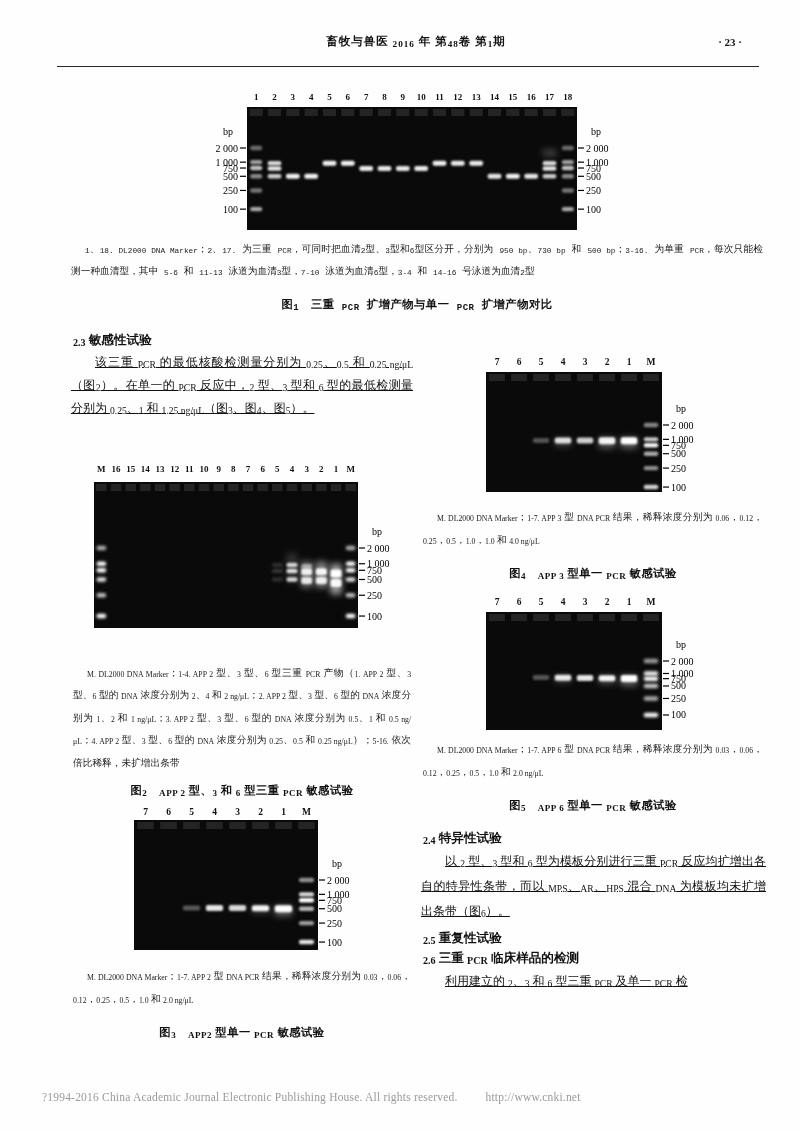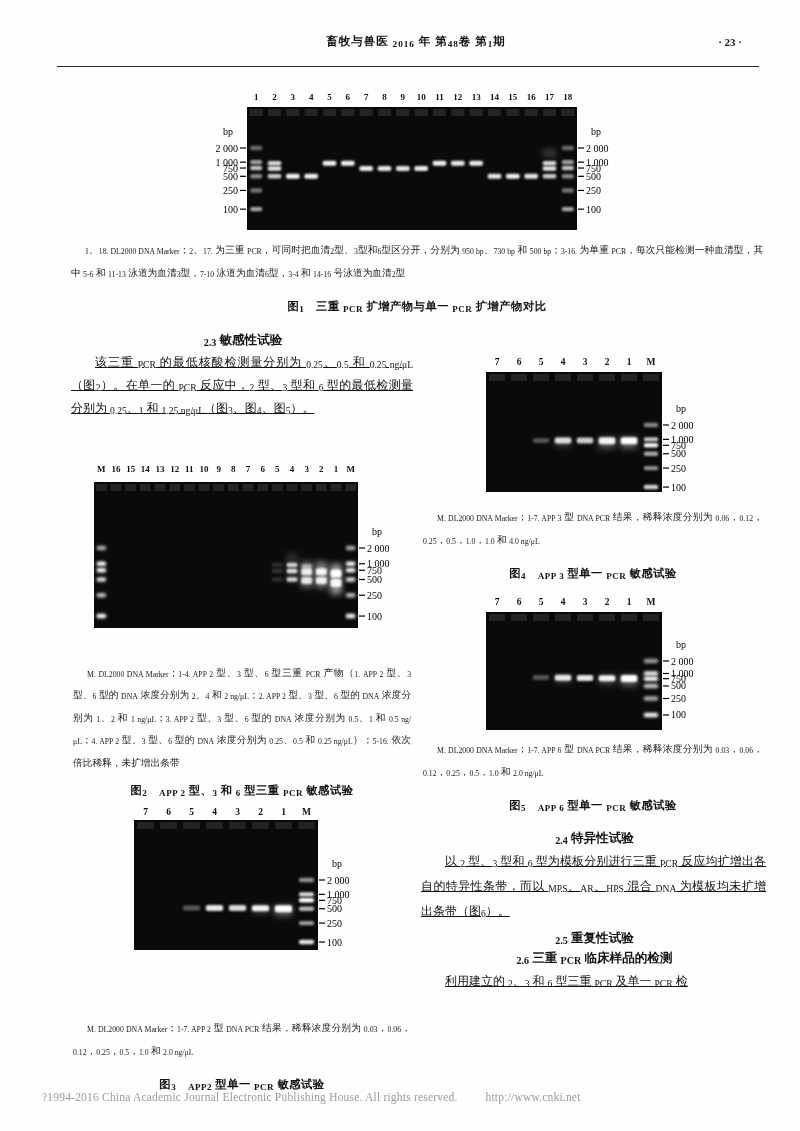--- a/index.html
+++ b/index.html
@@ -5,21 +5,21 @@
   html,body{margin:0;padding:0;background:#e8e8e8;}
   .page{position:relative;width:800px;height:1131px;background:#fefefe;margin:0 auto;
         font-family:"Liberation Serif","DejaVu Serif",serif;color:#111;overflow:hidden;}
   .abs{position:absolute;padding-left:16px;}
   .lat{font-size:.8em;vertical-align:-0.18em;}
   .hdr{width:100%;top:34px;text-align:center;font-size:11.5px;font-weight:600;letter-spacing:1px;}
   .pageno{top:36px;right:58px;font-size:11px;font-weight:600;}
   .hrule{left:57px;top:66px;width:686px;border-top:1.6px solid #2a2a2a;}
   .figcap{font-size:9.7px;line-height:20.5px;text-align:justify;text-indent:14px;color:#1a1a1a;}
   .figtitle{font-weight:bold;font-size:11.3px;text-align:center;margin-top:13px;letter-spacing:.5px;}
-  .schead{font-weight:bold;font-size:12.6px;margin:0 0 3px 2px;text-align:center;}
+  .schead{font-weight:bold;font-size:12.6px;margin:0 0 3px 2px;}
   .scbody{font-size:12px;line-height:21.4px;text-align:justify;text-indent:2em;margin:0 0 5px 0;text-decoration:underline;}
   .rcol .scbody{line-height:22.4px;}
   .gel svg text{font-family:"Liberation Serif","DejaVu Serif",serif;}
   .footer{left:26px;top:1091px;font-size:11.5px;color:#9a9a9a;letter-spacing:.2px;}
   .footer span{margin-right:28px;}
 </style>
 </head>
 <body>
 
 <div class="page">
@@ -131,21 +131,21 @@
         <text x="387" y="81.52053041679721" font-size="10" fill="#000">750</text>
         <line x1="379" y1="86.29681959241424" x2="385" y2="86.29681959241424" stroke="#000" stroke-width="1.2"></line>
         <text x="387" y="89.79681959241424" font-size="10" fill="#000">500</text>
         <line x1="379" y1="100.44522938862136" x2="385" y2="100.44522938862136" stroke="#000" stroke-width="1.2"></line>
         <text x="387" y="103.94522938862136" font-size="10" fill="#000">250</text>
         <line x1="379" y1="119.14840979620712" x2="385" y2="119.14840979620712" stroke="#000" stroke-width="1.2"></line>
         <text x="387" y="122.64840979620712" font-size="10" fill="#000">100</text>
         <text x="392" y="45" font-size="10" fill="#000">bp</text>
       </svg></div>
 
-  <div class="abs" style="left:55px;top:240px;width:692px;">
+  <div class="abs" style="left:55px;top:240px;width:692px;font-family:Liberation Mono, monospace;">
     <div class="figcap"><span class="lat">1</span>、<span class="lat">18. DL2000 DNA Marker</span>；<span class="lat">2</span>、<span class="lat">17.</span> 为三重 <span class="lat">PCR</span>，可同时把血清<span class="lat">2</span>型、<span class="lat">3</span>型和<span class="lat">6</span>型区分开，分别为 <span class="lat">950 bp</span>、<span class="lat">730 bp</span> 和 <span class="lat">500 bp</span>；<span class="lat">3-16.</span> 为单重 <span class="lat">PCR</span>，每次只能检测一种血清型，其中 <span class="lat">5-6</span> 和 <span class="lat">11-13</span> 泳道为血清<span class="lat">3</span>型，<span class="lat">7-10</span> 泳道为血清<span class="lat">6</span>型，<span class="lat">3-4</span> 和 <span class="lat">14-16</span> 号泳道为血清<span class="lat">2</span>型</div>
     <div class="figtitle">图<span class="lat">1</span>　三重 <span class="lat">PCR</span> 扩增产物与单一 <span class="lat">PCR</span> 扩增产物对比</div>
   </div>
 
   <div class="abs" style="left:55px;top:332px;width:342px;">
     <div class="schead"><span class="lat">2.3</span>  敏感性试验</div>
     <div class="scbody">该三重 <span class="lat">PCR</span> 的最低核酸检测量分别为 <span class="lat">0.25</span>、<span class="lat">0.5</span> 和 <span class="lat">0.25 ng/μL</span>（图<span class="lat">2</span>）。在单一的 <span class="lat">PCR</span> 反应中，<span class="lat">2</span> 型、<span class="lat">3</span> 型和 <span class="lat">6</span> 型的最低检测量分别为 <span class="lat">0.25</span>、<span class="lat">1</span> 和 <span class="lat">1.25 ng/μL</span>（图<span class="lat">3</span>、图<span class="lat">4</span>、图<span class="lat">5</span>）。</div>
   </div>
 
   <div class="abs gel" style="left:55px;top:460px;"><svg viewBox="0 0 345 172" width="345" height="172">
@@ -296,21 +296,21 @@
         <text x="256" y="97.8187085293878" font-size="10" fill="#000">750</text>
         <line x1="248" y1="102.7182615863438" x2="254" y2="102.7182615863438" stroke="#000" stroke-width="1.2"></line>
         <text x="256" y="106.2182615863438" font-size="10" fill="#000">500</text>
         <line x1="248" y1="117.07739237951571" x2="254" y2="117.07739237951571" stroke="#000" stroke-width="1.2"></line>
         <text x="256" y="120.57739237951571" font-size="10" fill="#000">250</text>
         <line x1="248" y1="136.0591307931719" x2="254" y2="136.0591307931719" stroke="#000" stroke-width="1.2"></line>
         <text x="256" y="139.5591307931719" font-size="10" fill="#000">100</text>
         <text x="261" y="61" font-size="10" fill="#000">bp</text>
       </svg></div>
 
-  <div class="abs" style="left:57px;top:1018px;width:338px;">
+  <div class="abs" style="left:57px;top:966px;width:338px;">
     <div class="figcap"><span class="lat">M. DL2000 DNA Marker</span>；<span class="lat">1-7. APP 2</span> 型 <span class="lat">DNA PCR</span> 结果，稀释浓度分别为 <span class="lat">0.03</span>，<span class="lat">0.06</span>，<span class="lat">0.12</span>，<span class="lat">0.25</span>，<span class="lat">0.5</span>，<span class="lat">1.0</span> 和 <span class="lat">2.0 ng/μL</span></div>
     <div class="figtitle">图<span class="lat">3</span>　<span class="lat">APP2</span> 型单一 <span class="lat">PCR</span> 敏感试验</div>
   </div>
 
   <div class="abs gel" style="left:455px;top:352px;"><svg viewBox="0 0 245 150" width="245" height="150">
         <defs>
           <filter id="fig4b" x="-60%" y="-60%" width="220%" height="220%">
             <feGaussianBlur stdDeviation="1.1"></feGaussianBlur>
           </filter>
           <filter id="fig4s" x="-60%" y="-60%" width="220%" height="220%">

